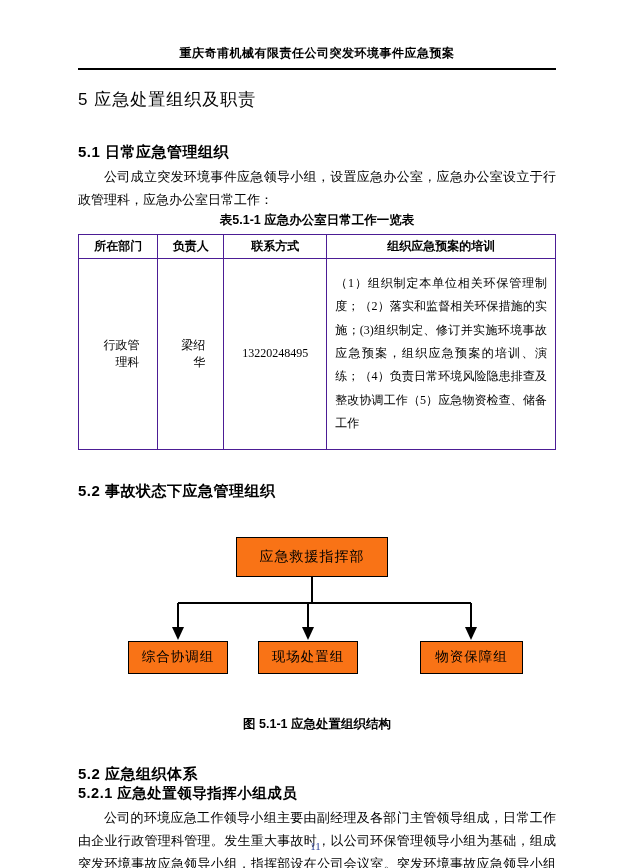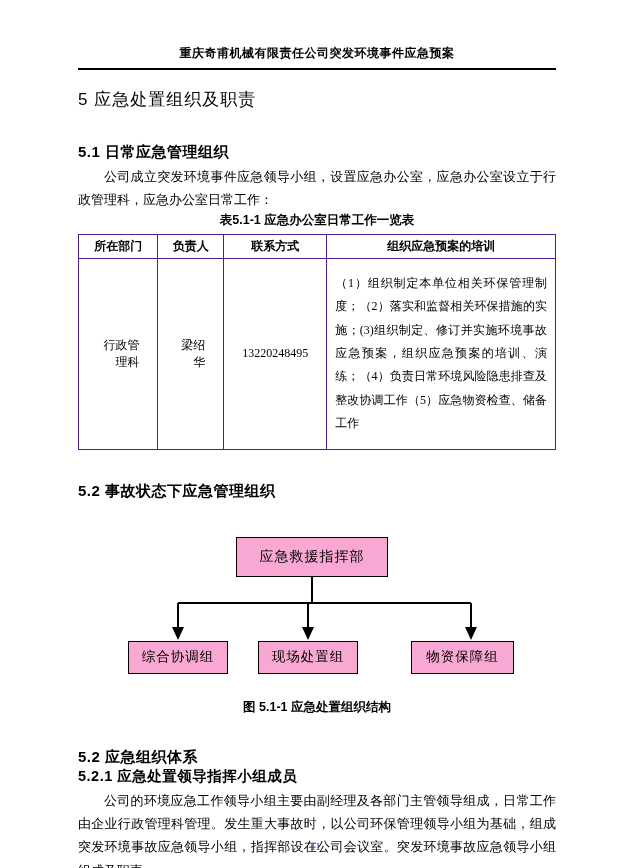--- a/index.html
+++ b/index.html
@@ -97,31 +97,31 @@
     margin-top: 36px;
     height: 150px;
   }
   .org-box {
     position: absolute;
     border: 1.5px solid #000;
     display: flex;
     align-items: center;
     justify-content: center;
     font-size: 13.5px;
-    background: #f9a8d4;
+    background: #f97316;
     letter-spacing: 1px;
   }
   .org-root { left: 158px; top: 0; width: 152px; height: 40px; font-size: 14px; }
   .org-child-1 { left: 50px;  top: 104px; width: 100px; height: 33px; }
   .org-child-2 { left: 180px; top: 104px; width: 100px; height: 33px; }
-  .org-child-3 { left: 333px; top: 104px; width: 103px; height: 33px; }
+  .org-child-3 { left: 342px; top: 104px; width: 103px; height: 33px; }
   .org-lines { position: absolute; left: 0; top: 0; width: 478px; height: 150px; }
 
   .figure-caption {
-    margin-top: 12px;
+    margin-top: 29px;
     text-align: center;
     font-family: "Liberation Sans", "DejaVu Sans", sans-serif;
     font-weight: bold;
     font-size: 12.5px;
   }
 
   .page-footer {
     position: absolute;
     bottom: 16px;
     left: 0;

